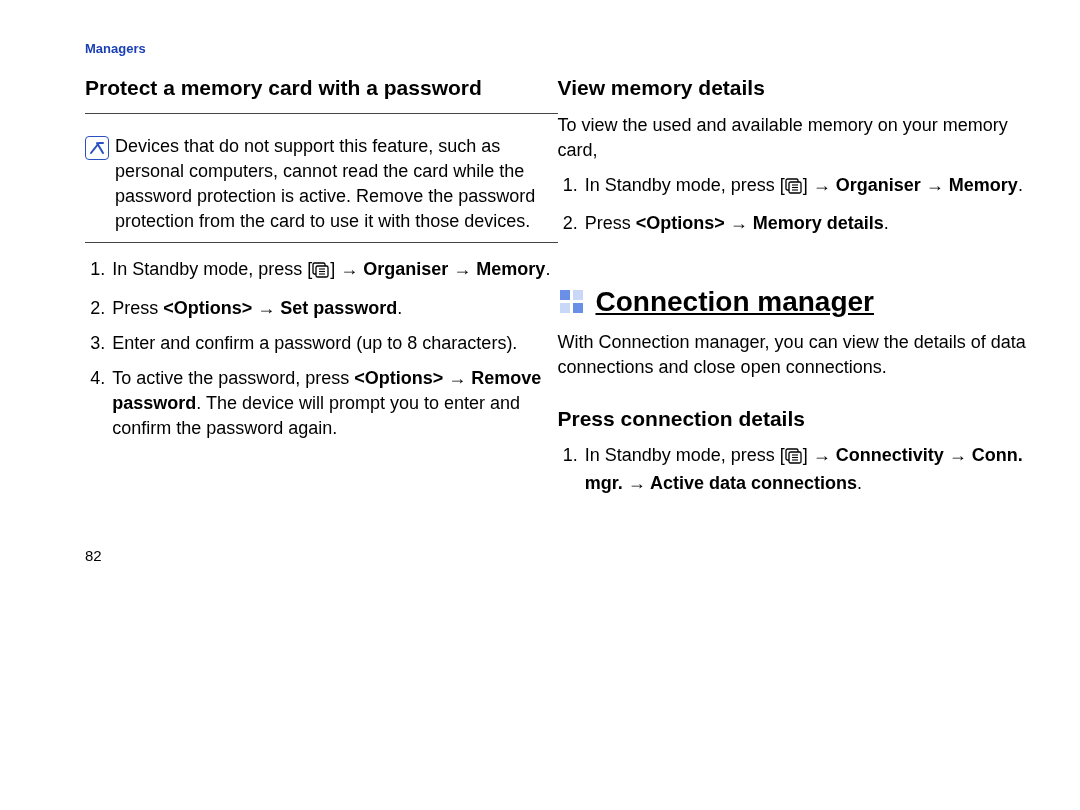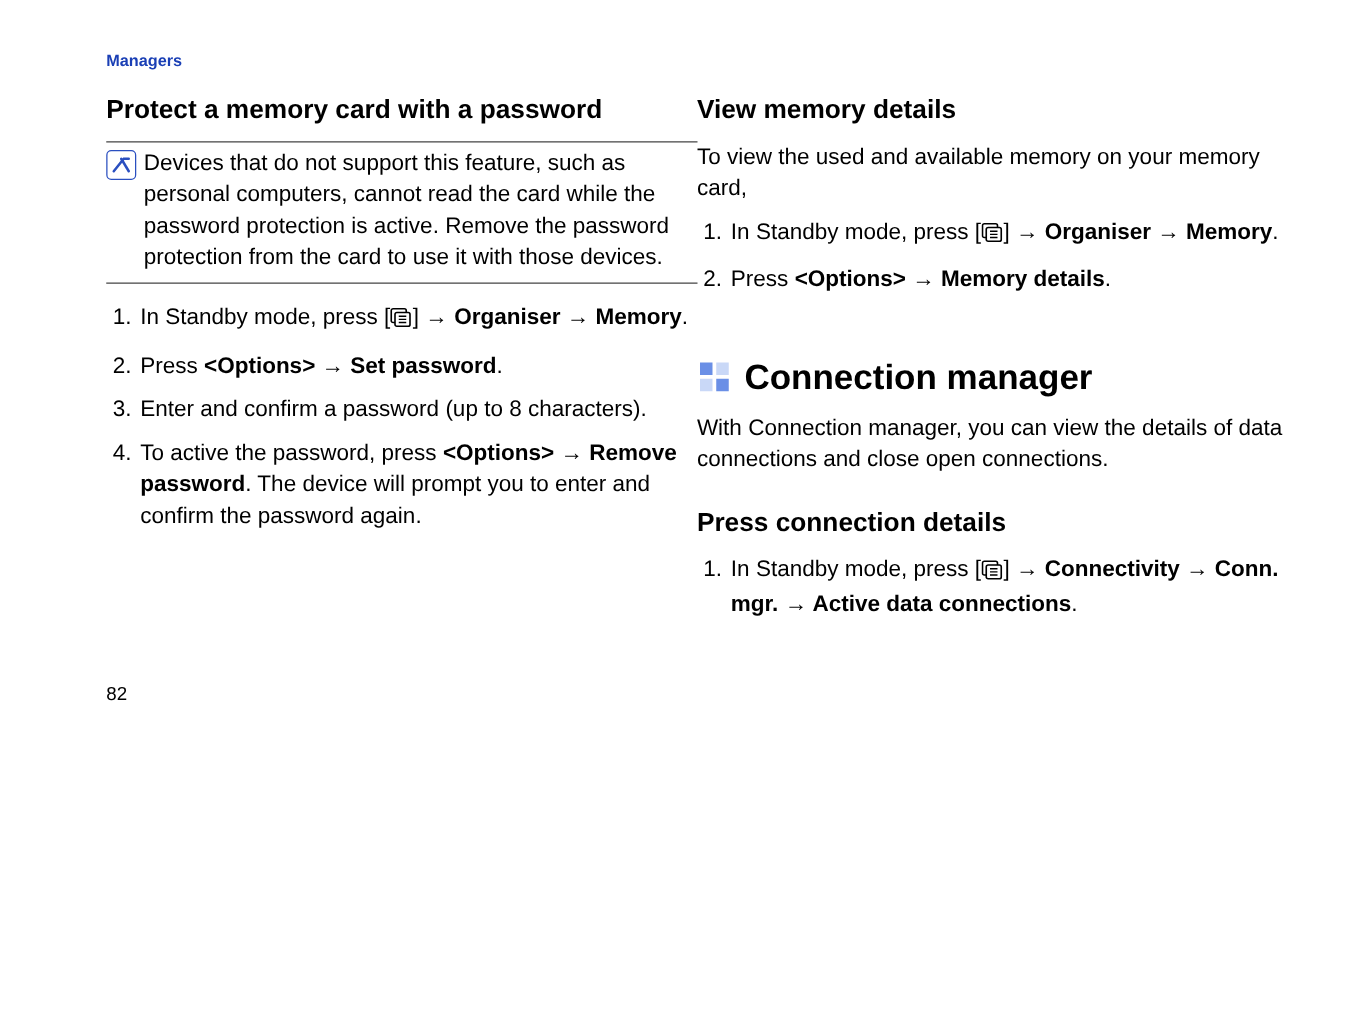--- a/index.html
+++ b/index.html
@@ -31,21 +31,21 @@
     min-width: 0;
   }
   h2.section {
     font-size: 21px;
     font-weight: bold;
     margin: 0 0 10px 0;
   }
   .note-box {
     border-top: 1px solid #444;
     border-bottom: 1px solid #444;
-    padding: 4px 0 8px 0;
+    padding: 20px 0 8px 0;
     display: flex;
     margin-bottom: 14px;
   }
   .note-icon {
     width: 22px;
     height: 22px;
     border: 1.5px solid #2a4fc0;
     border-radius: 4px;
     display: flex;
     align-items: center;
@@ -81,20 +81,21 @@
   .squares-icon {
     width: 28px;
     height: 28px;
     margin-right: 10px;
     flex: 0 0 28px;
   }
   h1.big-heading {
     font-size: 28px;
     font-weight: bold;
     margin: 0;
+    text-decoration: underline;
   }
   .intro-p {
     margin: 0 0 24px 0;
   }
   .pagenum {
     position: absolute;
     bottom: 22px;
     left: 85px;
     font-size: 15px;
   }

